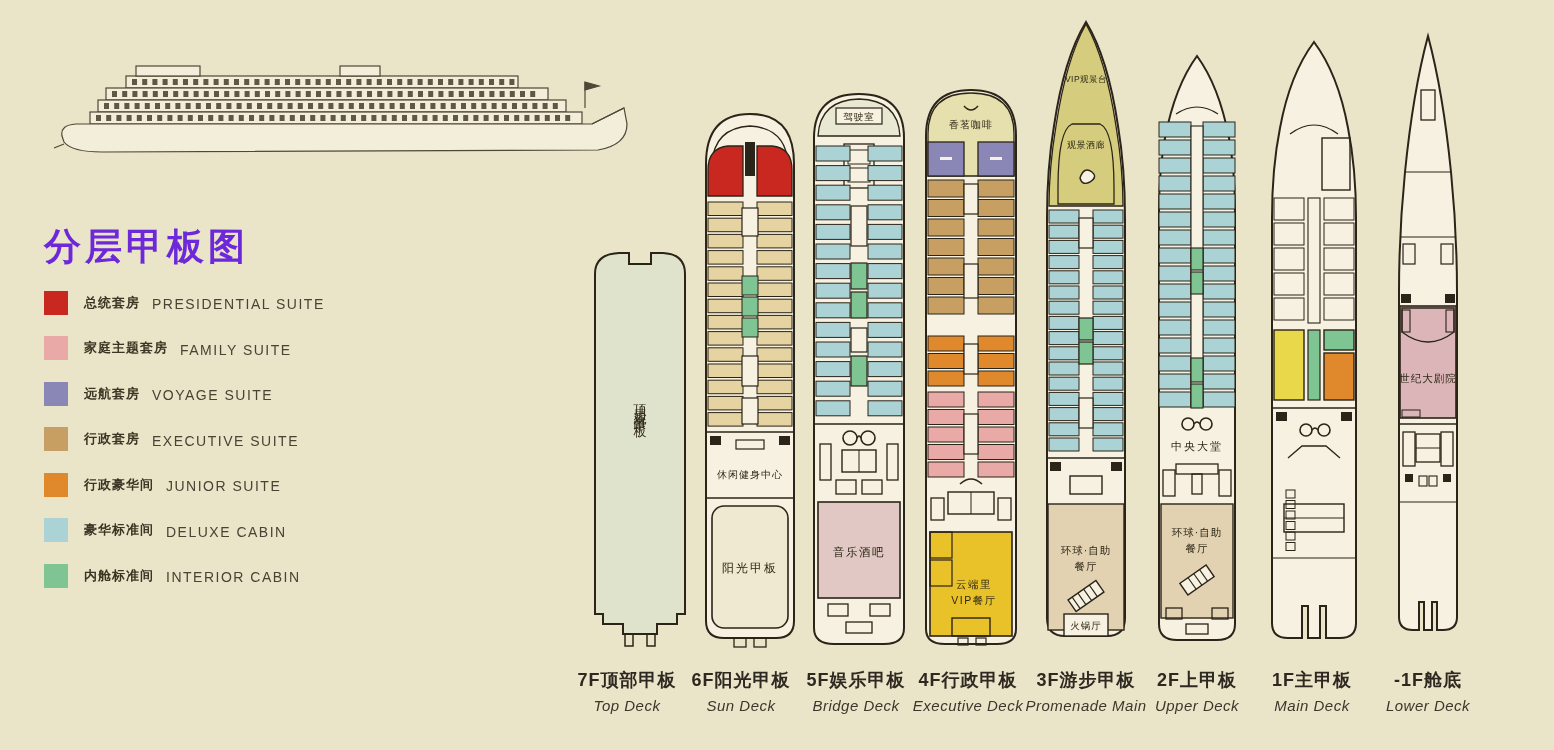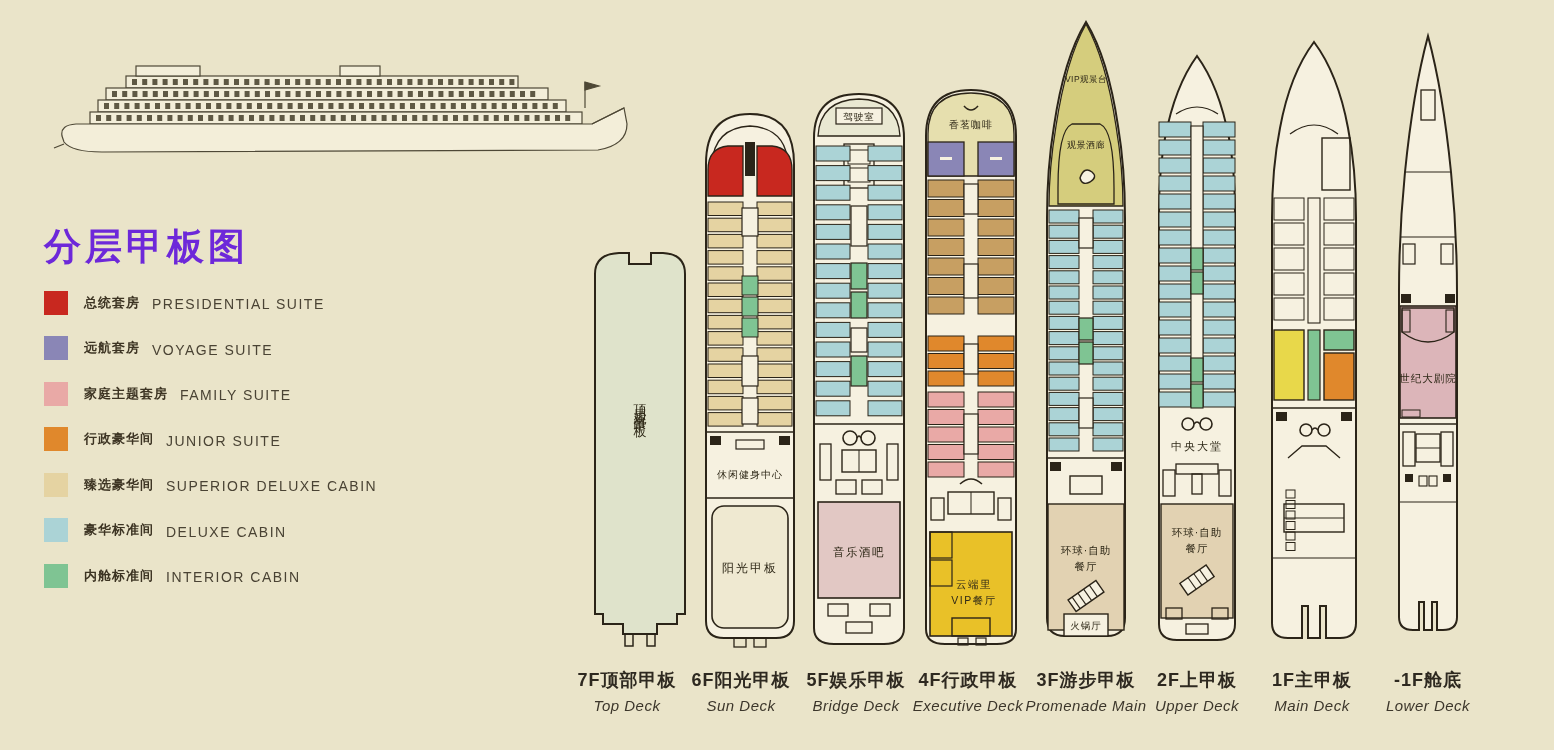--- a/index.html
+++ b/index.html
@@ -233,38 +233,38 @@
 
   <div class="abs page-title" style="left:44px;top:222px;">分层甲板图</div>
 
   <div class="abs legend">
     <div class="legend-row">
       <div class="swatch" style="background: rgb(200, 40, 31);"></div>
       <span class="legend-cn">总统套房</span>
       <span class="legend-en">PRESIDENTIAL SUITE</span>
     </div>
     <div class="legend-row">
+      <div class="swatch" style="background: rgb(233, 169, 166);"></div>
+      <span class="legend-cn">家庭主题套房</span>
+      <span class="legend-en">FAMILY SUITE</span>
+    </div>
+    <div class="legend-row">
       <div class="swatch" style="background: rgb(138, 134, 182);"></div>
       <span class="legend-cn">远航套房</span>
       <span class="legend-en">VOYAGE SUITE</span>
     </div>
     <div class="legend-row">
-      <div class="swatch" style="background: rgb(233, 169, 166);"></div>
-      <span class="legend-cn">家庭主题套房</span>
-      <span class="legend-en">FAMILY SUITE</span>
+      <div class="swatch" style="background: rgb(199, 159, 98);"></div>
+      <span class="legend-cn">行政套房</span>
+      <span class="legend-en">EXECUTIVE SUITE</span>
     </div>
     <div class="legend-row">
       <div class="swatch" style="background: rgb(224, 136, 44);"></div>
       <span class="legend-cn">行政豪华间</span>
       <span class="legend-en">JUNIOR SUITE</span>
-    </div>
-    <div class="legend-row">
-      <div class="swatch" style="background: rgb(229, 211, 162);"></div>
-      <span class="legend-cn">臻选豪华间</span>
-      <span class="legend-en">SUPERIOR DELUXE CABIN</span>
     </div>
     <div class="legend-row">
       <div class="swatch" style="background: rgb(171, 211, 214);"></div>
       <span class="legend-cn">豪华标准间</span>
       <span class="legend-en">DELUXE CABIN</span>
     </div>
     <div class="legend-row">
       <div class="swatch" style="background: rgb(127, 196, 147);"></div>
       <span class="legend-cn">内舱标准间</span>
       <span class="legend-en">INTERIOR CABIN</span>

